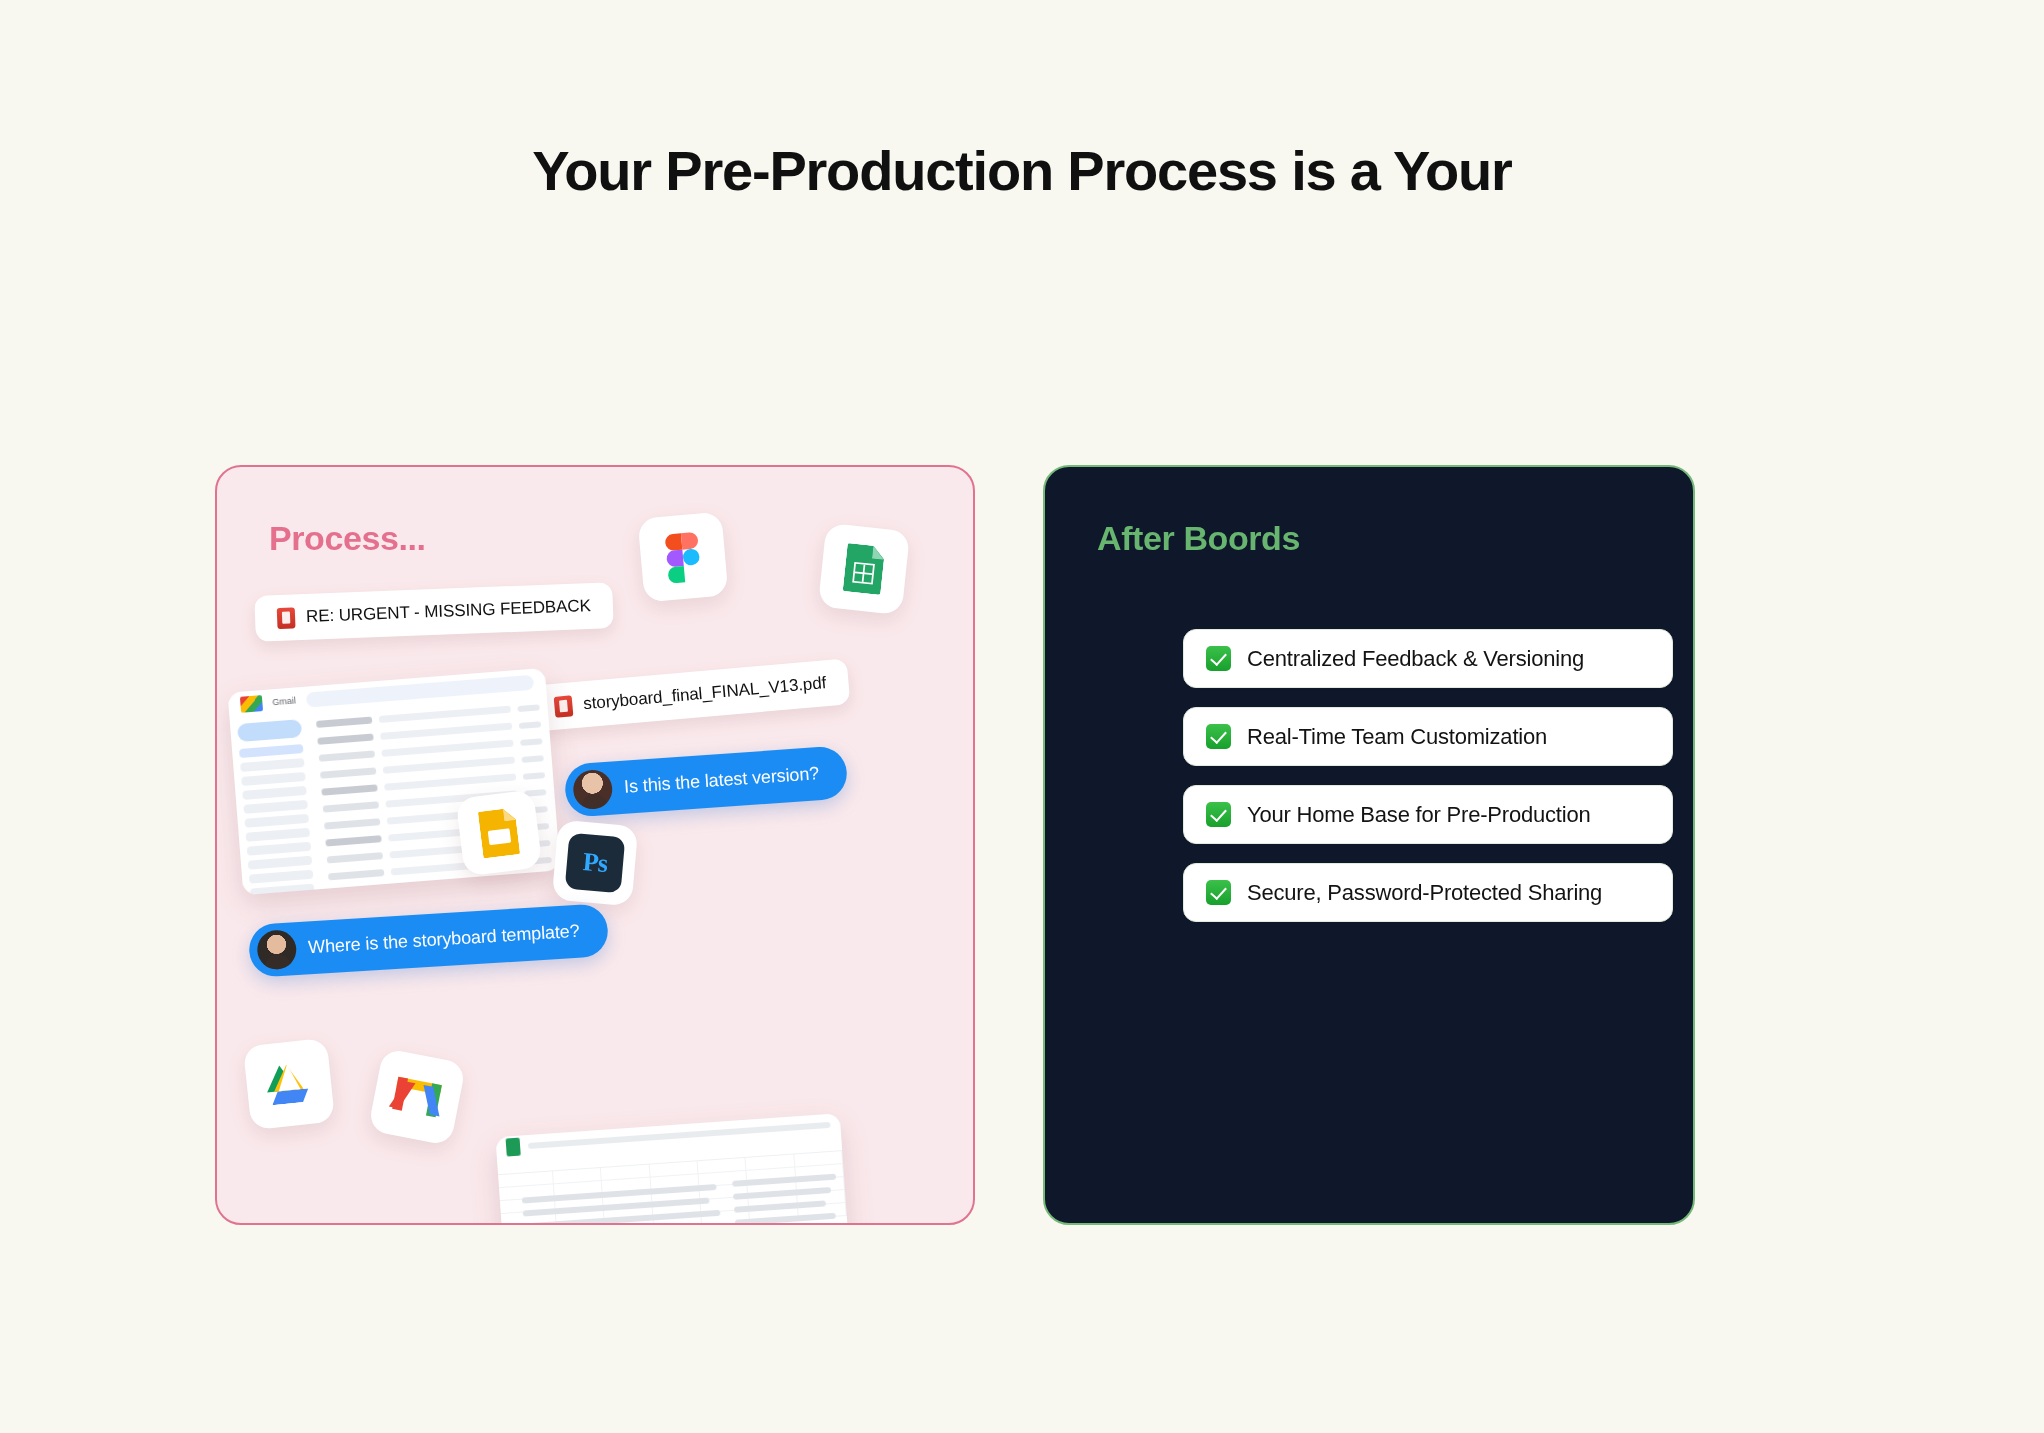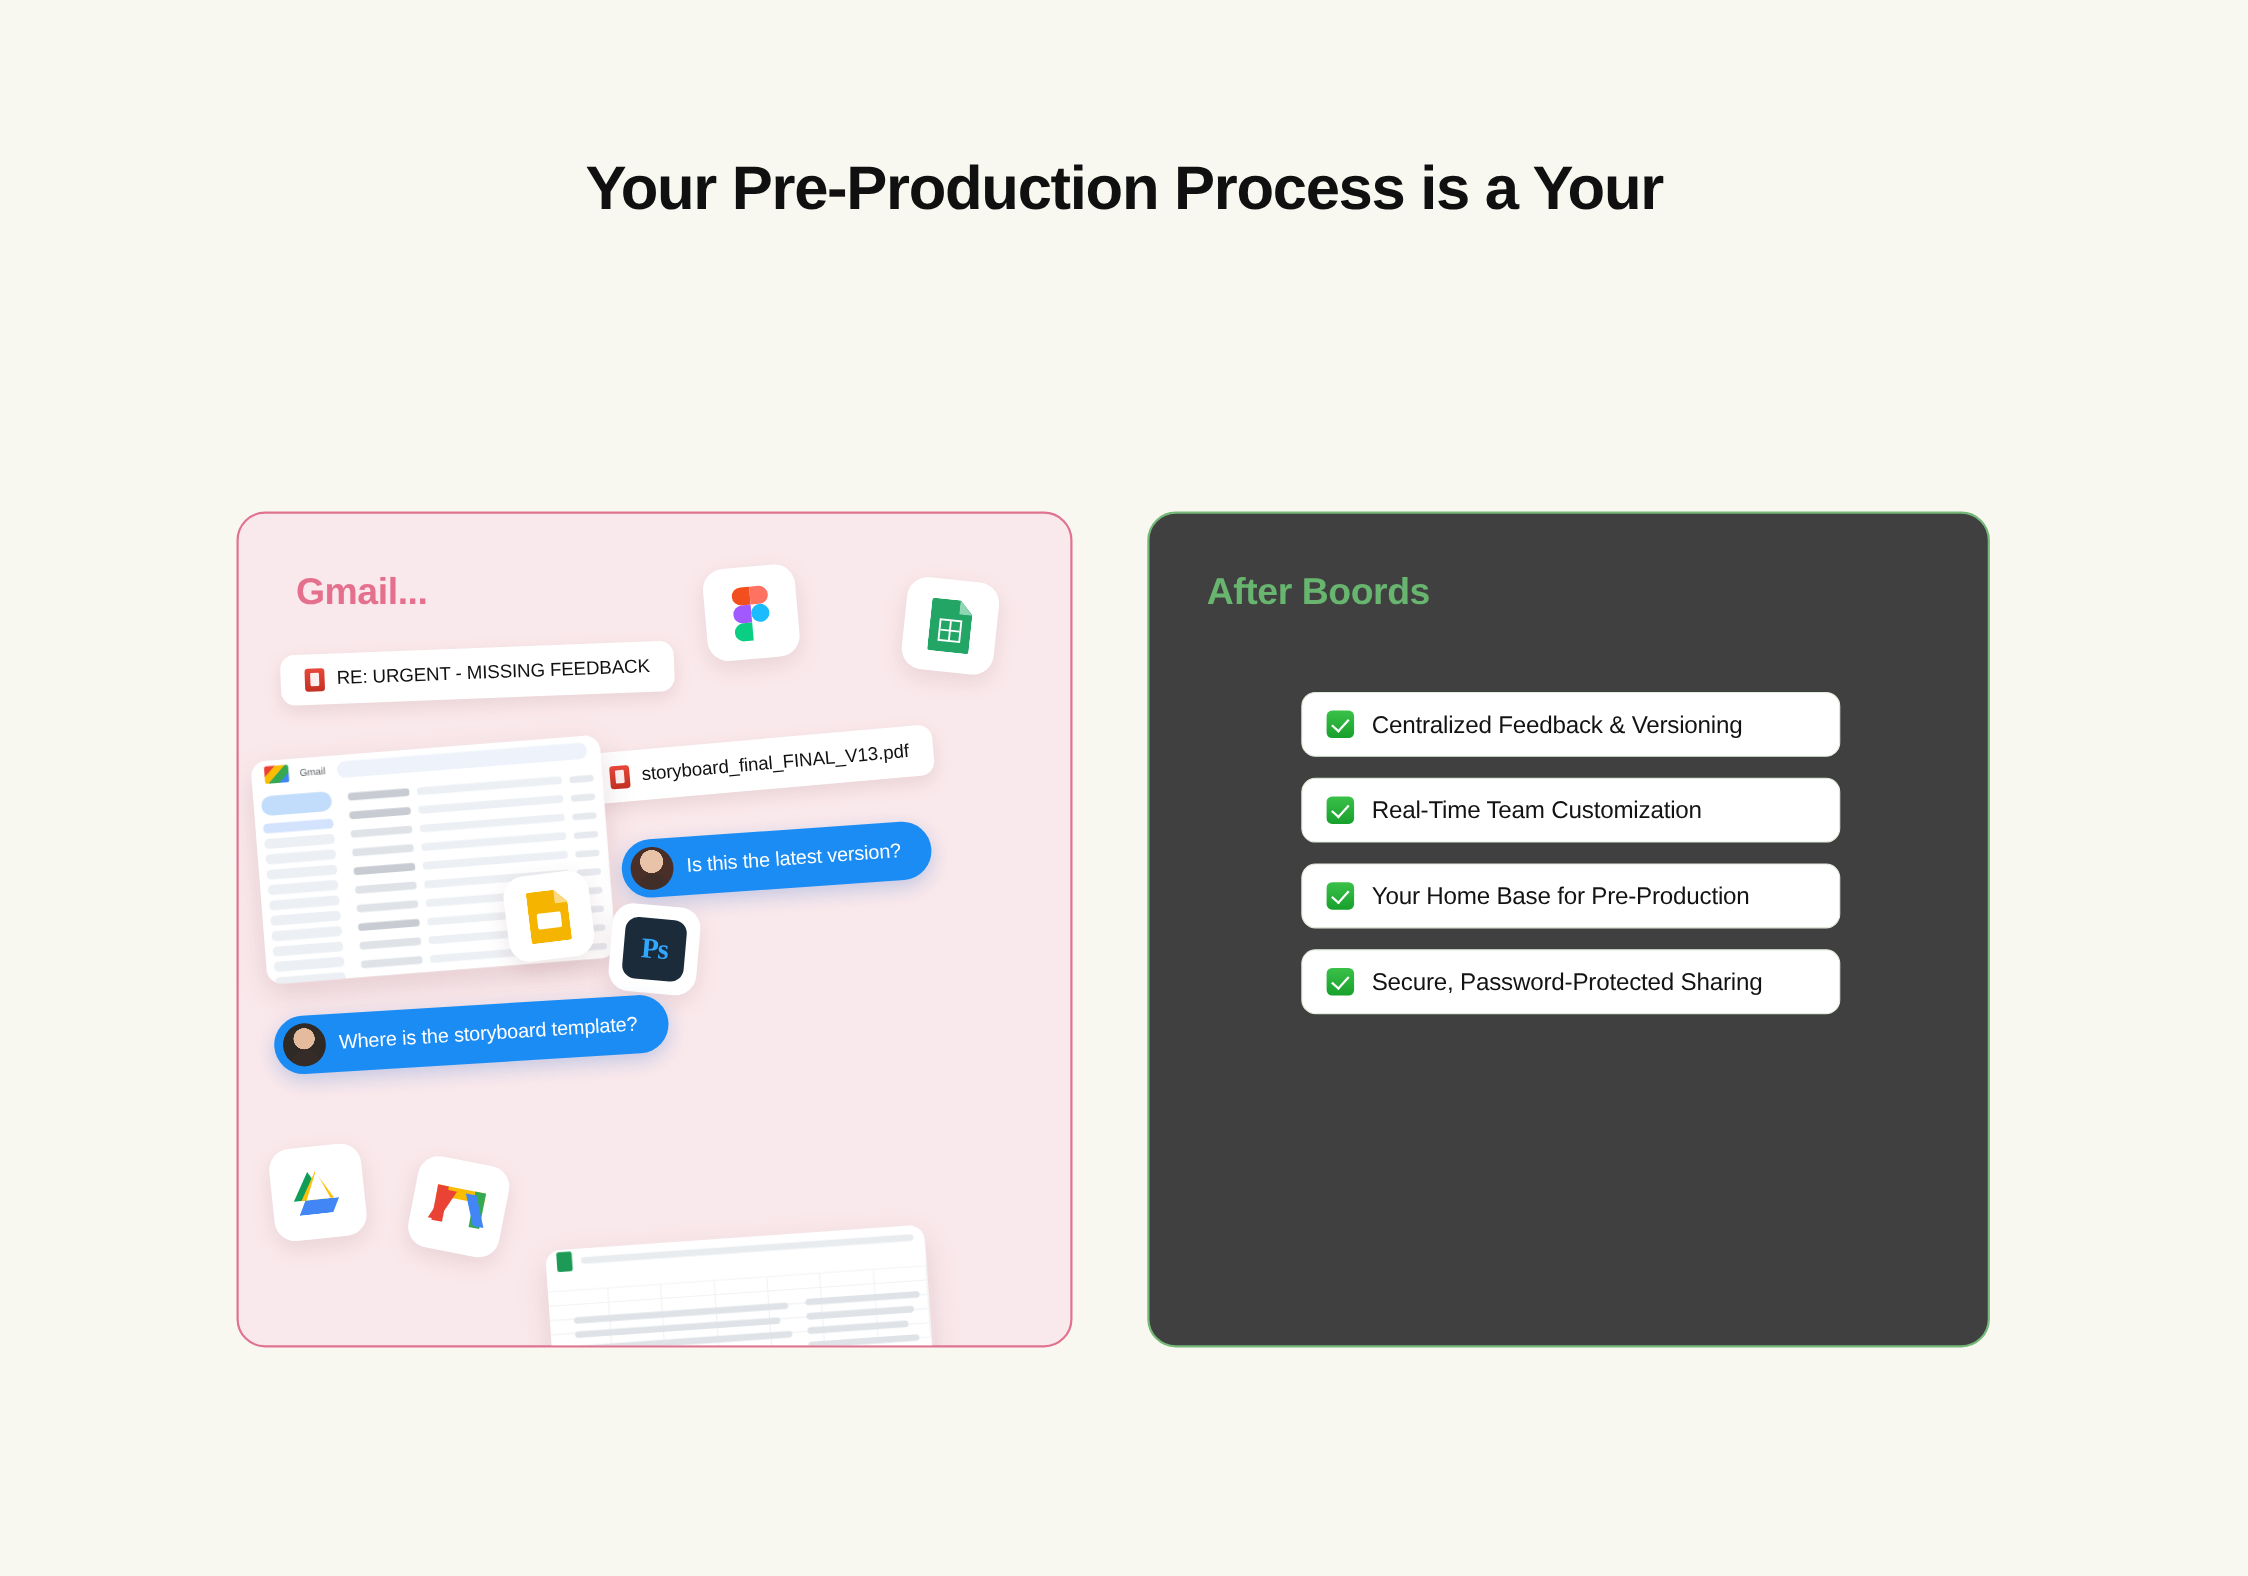--- a/index.html
+++ b/index.html
@@ -60,23 +60,23 @@
     flex: 0 0 auto;
   }
   .panel-before {
     width: 760px;
     height: 760px;
     background: #fae9ec;
     border: 2px solid #e0738f;
     overflow: hidden;
   }
   .panel-after {
-    width: 766px;
+    width: 652px;
     height: 760px;
-    background: #404040;
+    background: #0f172a;
     border: 2px solid #74b978;
   }
 
   .panel-title {
     position: absolute;
     font-size: 34px;
     font-weight: 800;
     letter-spacing: -0.4px;
   }
   .panel-before .panel-title {
@@ -321,21 +321,21 @@
 
 <div class="page">
 
   <div class="header">
     <h1 class="headline">Your Pre-Production Process is a Your</h1>
   </div>
 
   <div class="panels">
 
     <section class="panel panel-before">
-      <div class="panel-title">Gmail...</div>
+      <div class="panel-title">Process...</div>
 
       <div class="float app-tile" style="left:424px; top:48px; width:84px; height:84px; transform: rotate(-5deg);">
         <div class="fig" style="transform:scale(.82)">
           <i class="f1"></i>
             <i class="f2"></i>
             <i class="f3"></i>
             <i class="f4"></i>
             <i class="f5"></i>
         </div>
       </div>

